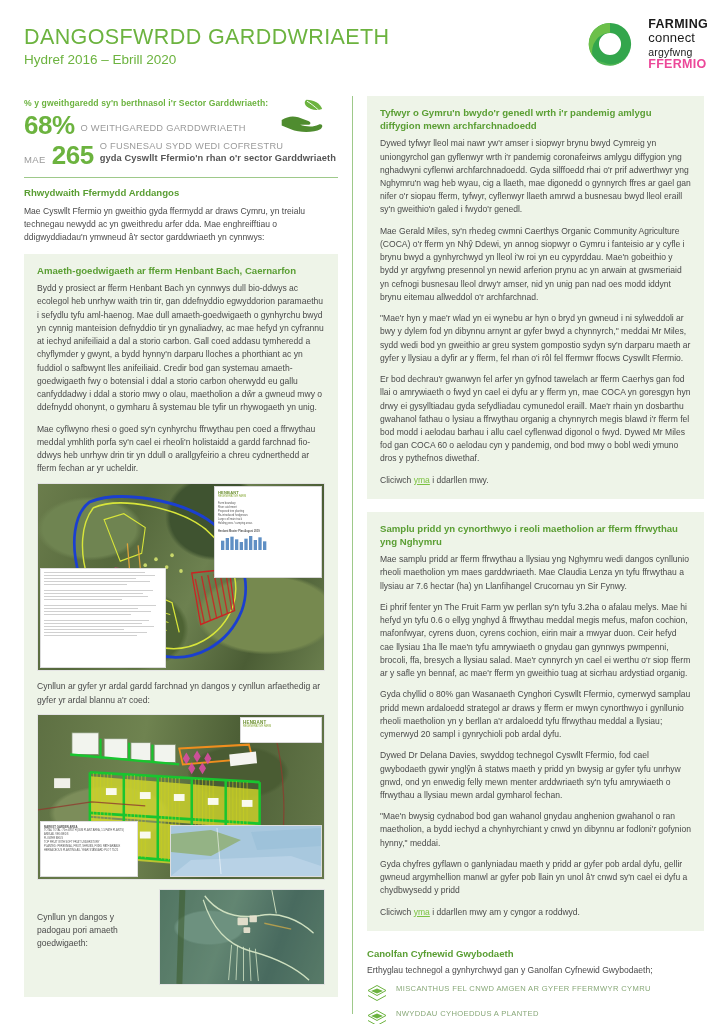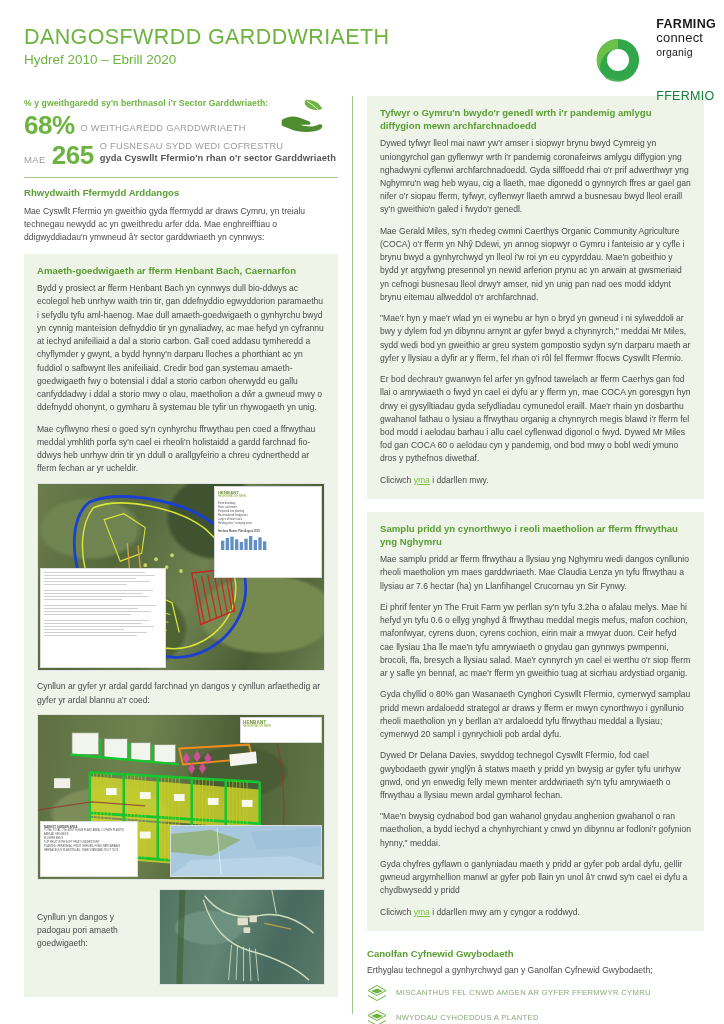--- a/index.html
+++ b/index.html
@@ -43,32 +43,32 @@
     font-size: 13.5px;
     color: #6cb33f;
     font-weight: 400;
     margin: 0;
     line-height: 1.1;
   }
 
   
   .logo {
     position: absolute;
-    right: 8px;
+    right: 16px;
     top: 18px;
     display: flex;
     align-items: center;
     gap: 14px;
   }
   .logo-mark { width: 48px; height: 48px; flex: none; }
   .logo-text { line-height: 1.02; }
   .logo-l1 { font-size: 12.5px; font-weight: bold; color: #1a1a1a; letter-spacing: 0.3px; }
   .logo-l2 { font-size: 13px; color: #1a1a1a; letter-spacing: 0.2px; }
   .logo-l3 { font-size: 10.5px; color: #1a1a1a; letter-spacing: 0.2px; margin-top: 3px;}
-  .logo-l4 { font-size: 12.5px; font-weight: normal; color: #15803d; letter-spacing: 0.3px; margin-top: 32px; }
+  .logo-l4 { font-size: 12.5px; font-weight: bold; color: #ec4899; letter-spacing: 0.3px; }
 
   
   .cols {
     display: flex;
     align-items: flex-start;
     padding: 0 0 0 0;
   }
   .col-left {
     width: 352px;
     box-sizing: border-box;
@@ -251,50 +251,49 @@
     margin-bottom: 2px;
     opacity: .55;
   }
 
   
   .kec { padding: 4px 0 0 0; }
   .kec h3 { font-size: 9.6px; color: #5a9e33; font-weight: bold; margin: 0 0 5px 0; }
   .kec-intro { font-size: 8.55px; color: #4a4a4a; margin: 0 0 7px 0; line-height: 1.5; }
   .kec-item {
     display: flex;
-    align-items: center;
     gap: 9px;
     margin-bottom: 7px;
   }
   .kec-icon { width: 20px; height: 18px; flex: none; }
   .kec-label {
     font-size: 7.6px;
     color: #88a878;
     letter-spacing: 0.35px;
   }
 </style>
 </head>
 <body>
 
 <div class="page">
 
   <div class="header">
     <h1 class="title">DANGOSFWRDD GARDDWRIAETH</h1>
-    <div class="subtitle">Hydref 2010 – Ebrill 2020</div>
+    <div class="subtitle">Hydref 2016 – Ebrill 2020</div>
 
     <div class="logo">
       <svg class="logo-mark" viewBox="0 0 100 100">
         <path d="M50 6 A44 44 0 1 0 94 50 A44 44 0 0 0 50 6 Z M50 27 A23 23 0 1 1 27 50 A23 23 0 0 1 50 27 Z" fill="#33a64c"></path>
         <path d="M50 6 A44 44 0 0 0 14 76 A40 40 0 0 1 54 26 A23 23 0 0 0 50 27 Z" fill="#6cc04a"></path>
         <path d="M20 84 A44 44 0 0 0 92 62 A40 40 0 0 1 36 88 Z" fill="#4fb553"></path>
       </svg>
       <div class="logo-text">
         <div class="logo-l1">FARMING</div>
         <div class="logo-l2">connect</div>
-        <div class="logo-l3">organig</div>
+        <div class="logo-l3">argyfwng</div>
         <div class="logo-l4">FFERMIO</div>
       </div>
     </div>
   </div>
 
   <div class="cols">
 
     <div class="col-left">
 
       <div class="stats-wrap">

